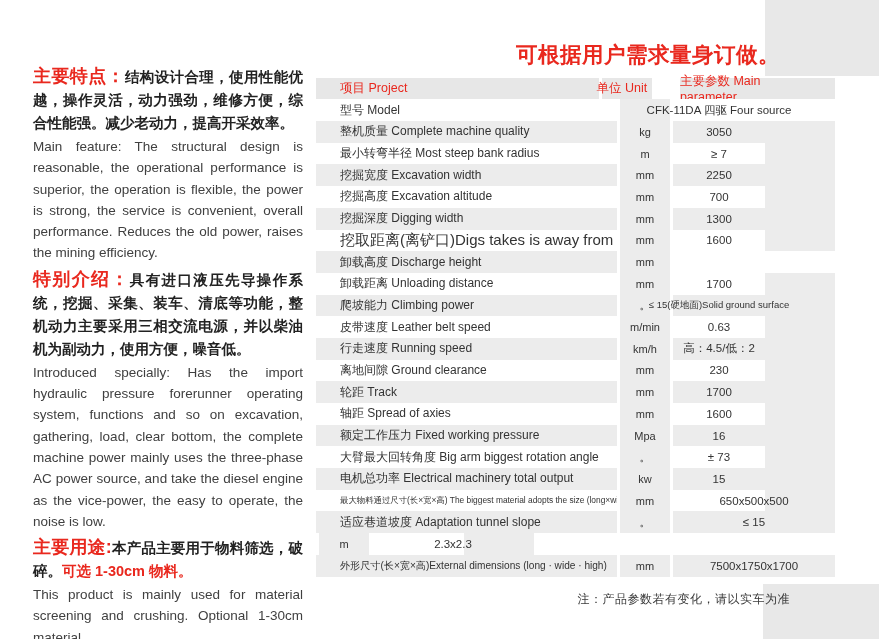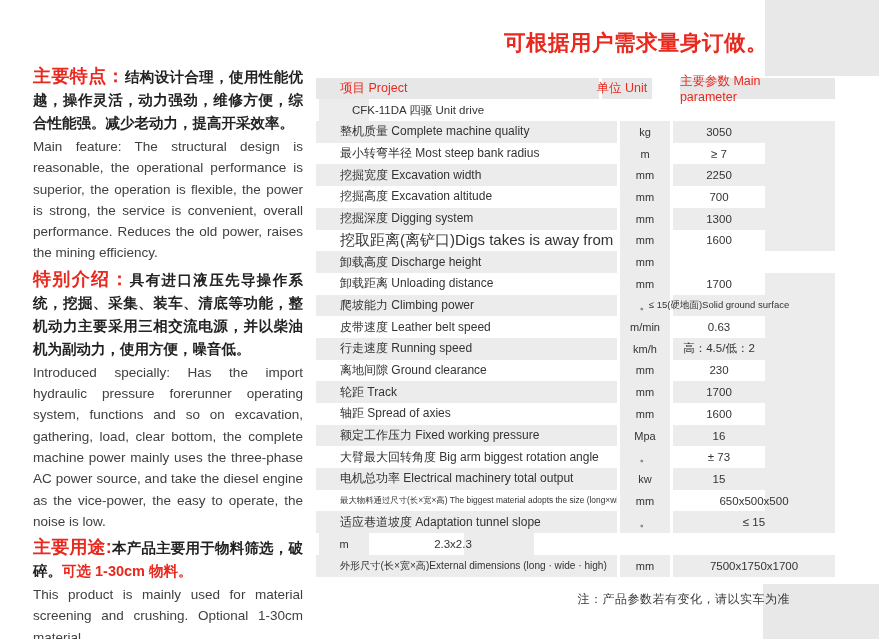--- a/index.html
+++ b/index.html
@@ -9,21 +9,21 @@
   }
   html,body{margin:0;padding:0;background:#fff;}
   .page{position:relative;width:879px;height:639px;background:#fff;overflow:hidden;
         font-family:"Liberation Sans", sans-serif;}
 
   
   .corner-top{position:absolute;left:765px;top:0;width:114px;height:76px;background:var(--blockgray);}
   .corner-bottom{position:absolute;left:763px;top:584px;width:116px;height:55px;background:var(--blockgray);}
 
   
-  .title{position:absolute;left:504px;top:28px;margin:0;font-size:21.5px;font-weight:700;
+  .title{position:absolute;left:504px;top:28px;margin:12px;font-size:21.5px;font-weight:700;
          color:var(--red);letter-spacing:0.5px;white-space:nowrap;}
 
   
   .left-col{position:absolute;left:33px;top:66px;width:270px;}
   .left-col p{margin:0;}
   .zh{font-size:14.5px;line-height:23px;font-weight:600;color:#222;text-align:justify;}
   .en{font-size:13.5px;line-height:21.3px;font-weight:400;color:#404040;text-align:justify;margin:1px 0 5px 0 !important;}
   .head{font-size:18px;font-weight:700;color:var(--red);line-height:1;}
   .red-inline{color:var(--red);}
 
@@ -79,26 +79,27 @@
   <div class="spec-table">
     <div class="thead">
       <div class="c-label">项目 Project</div>
       <div class="gap"></div>
       <div class="c-unit">单位 Unit</div>
       <div class="gap"></div>
       <div class="c-value">主要参数 Main parameter</div>
     </div>
     <div id="tbody">
   <div class="trow white fullwhite">
+    <div class="c-label">型号 Model</div>
     <div class="gap"></div>
     <div class="c-unit"></div>
     <div class="gap"></div>
     <div class="c-value">
       <div class="vwrap">
-        <span class="vtext">CFK-11DA 四驱 Unit drive</span>
+        <span class="vtext">CFK-11DA 四驱 Four source</span>
       </div>
     </div>
   </div>
 
   <div class="trow gray">
     <div class="c-label">整机质量 Complete machine quality</div>
     <div class="gap"></div>
     <div class="c-unit">kg</div>
     <div class="gap"></div>
     <div class="c-value">
@@ -138,21 +139,21 @@
     <div class="c-unit">mm</div>
     <div class="gap"></div>
     <div class="c-value">
       <div class="vwrap">
         <span class="vtext">700</span>
       </div>
     </div>
   </div>
 
   <div class="trow gray">
-    <div class="c-label">挖掘深度 Digging system</div>
+    <div class="c-label">挖掘深度 Digging width</div>
     <div class="gap"></div>
     <div class="c-unit">mm</div>
     <div class="gap"></div>
     <div class="c-value">
       <div class="vwrap">
         <span class="vtext">1300</span>
       </div>
     </div>
   </div>
 

